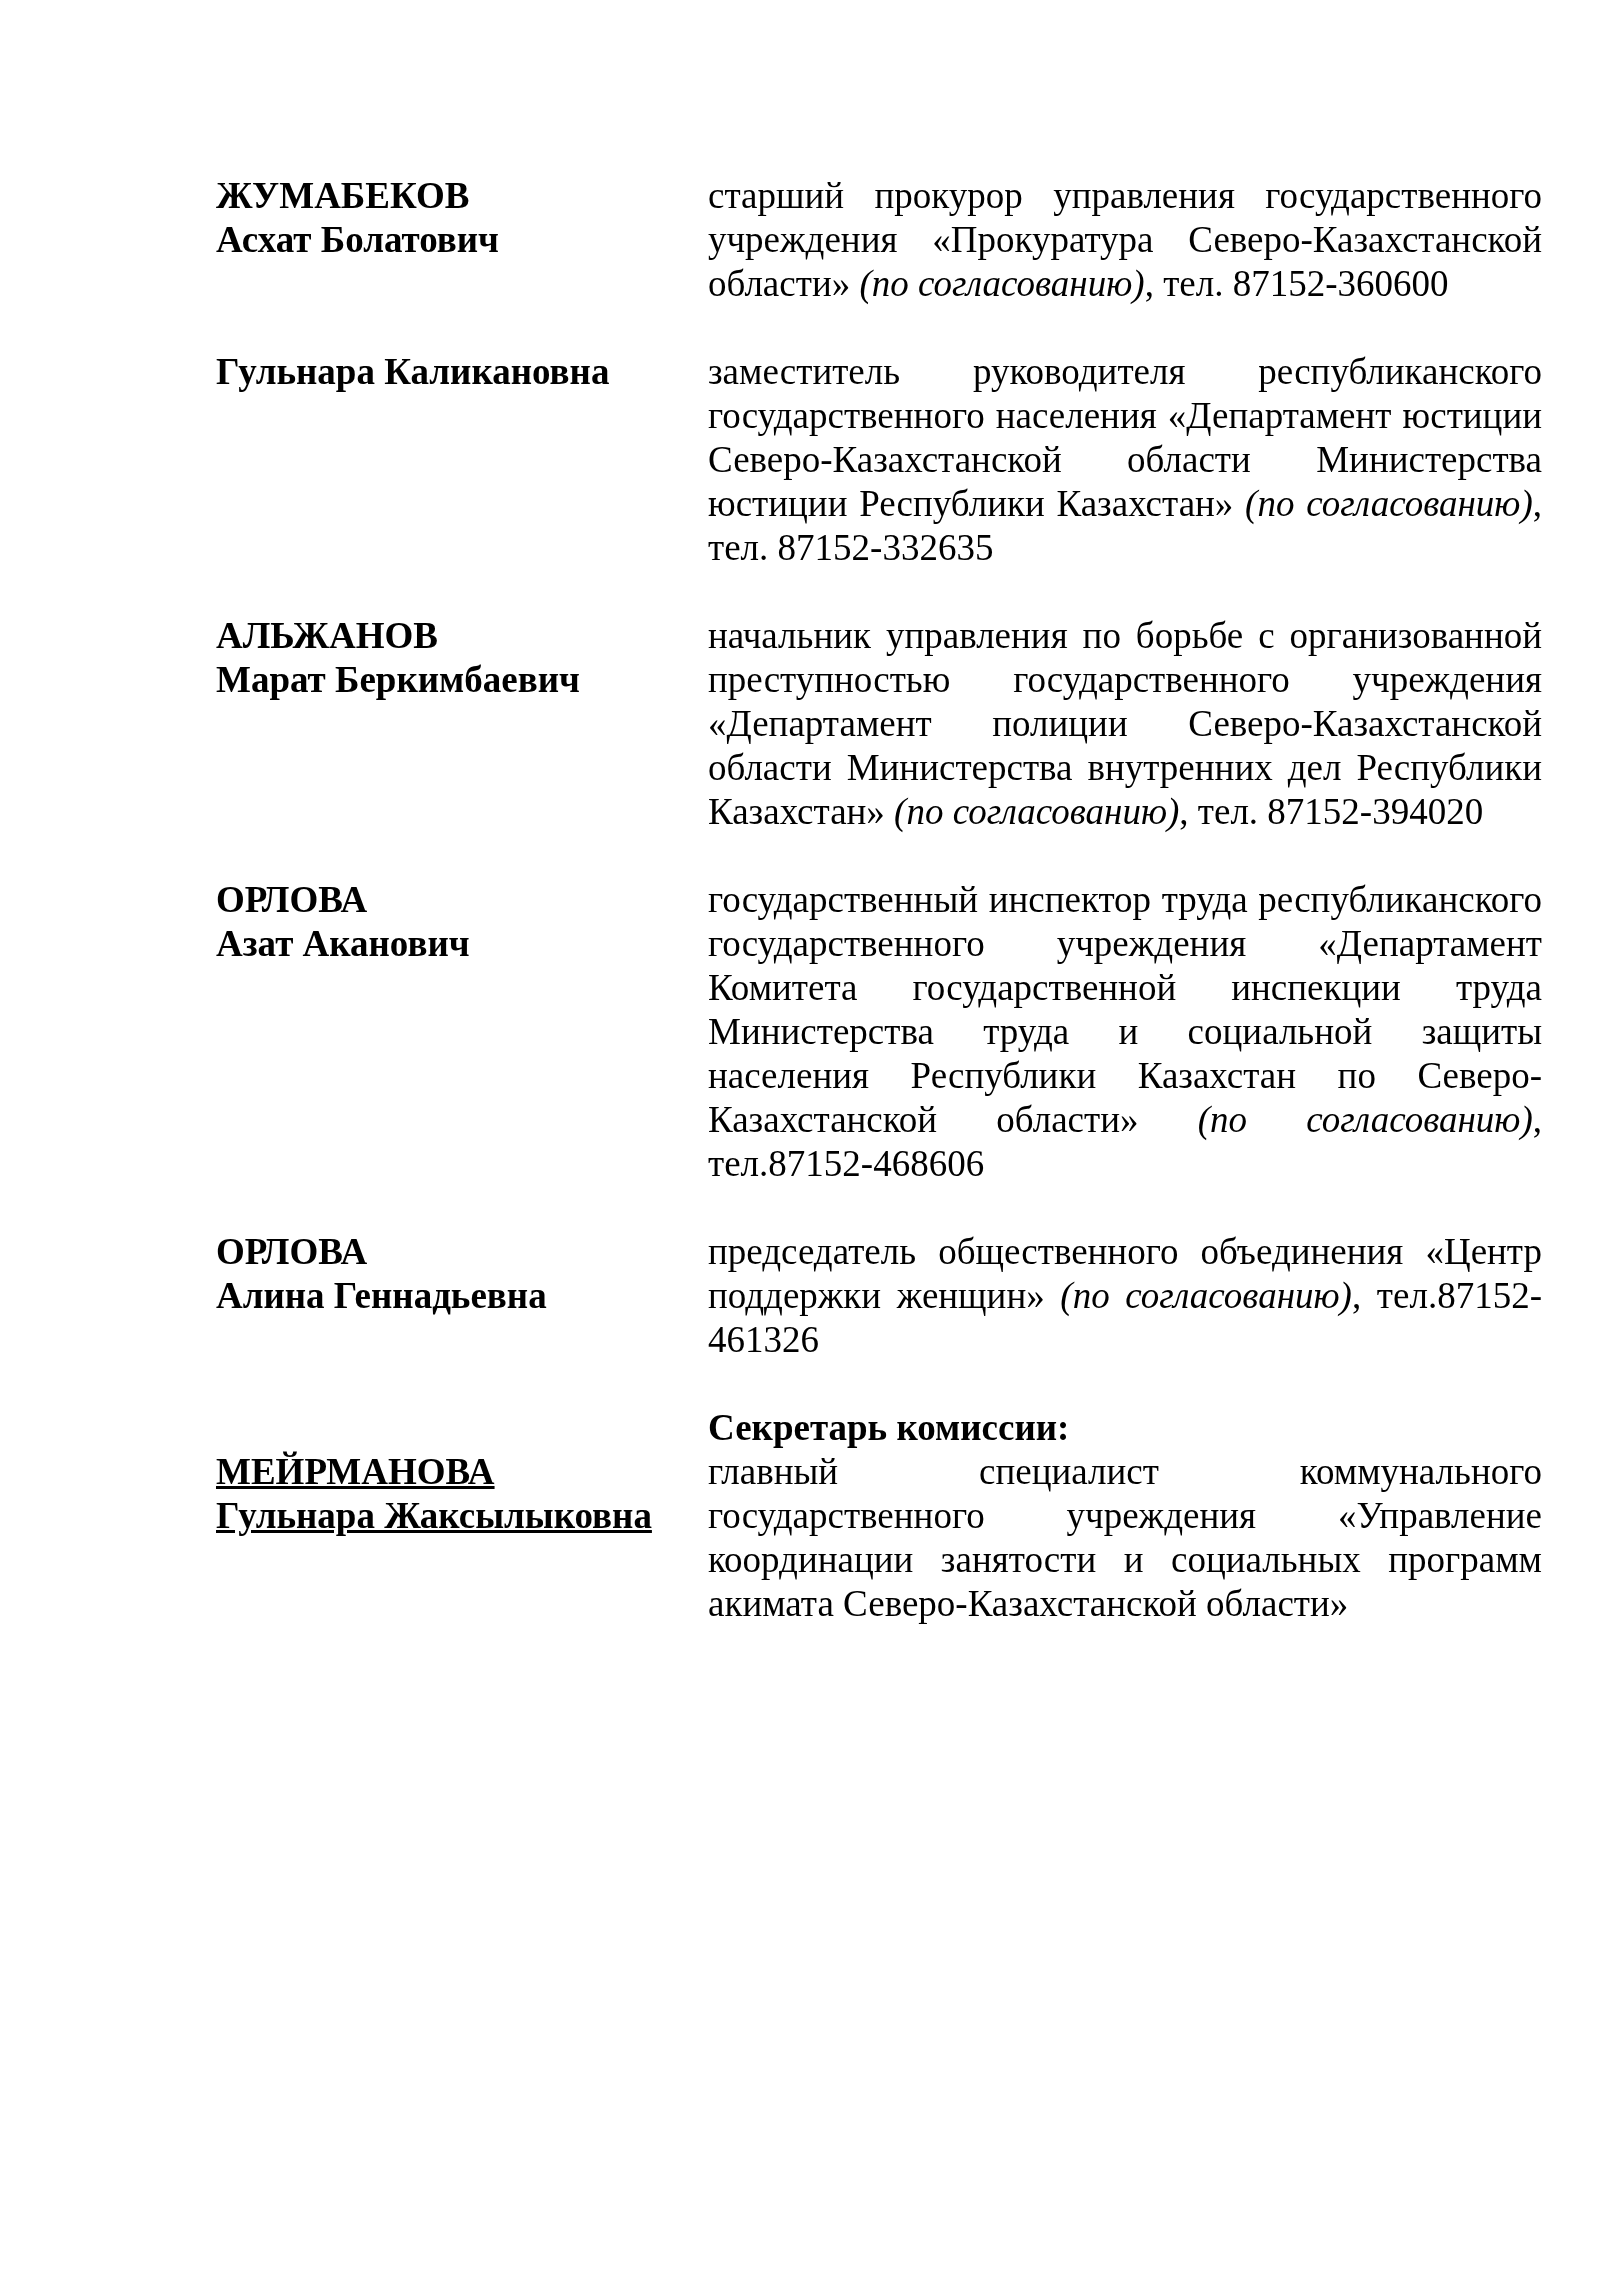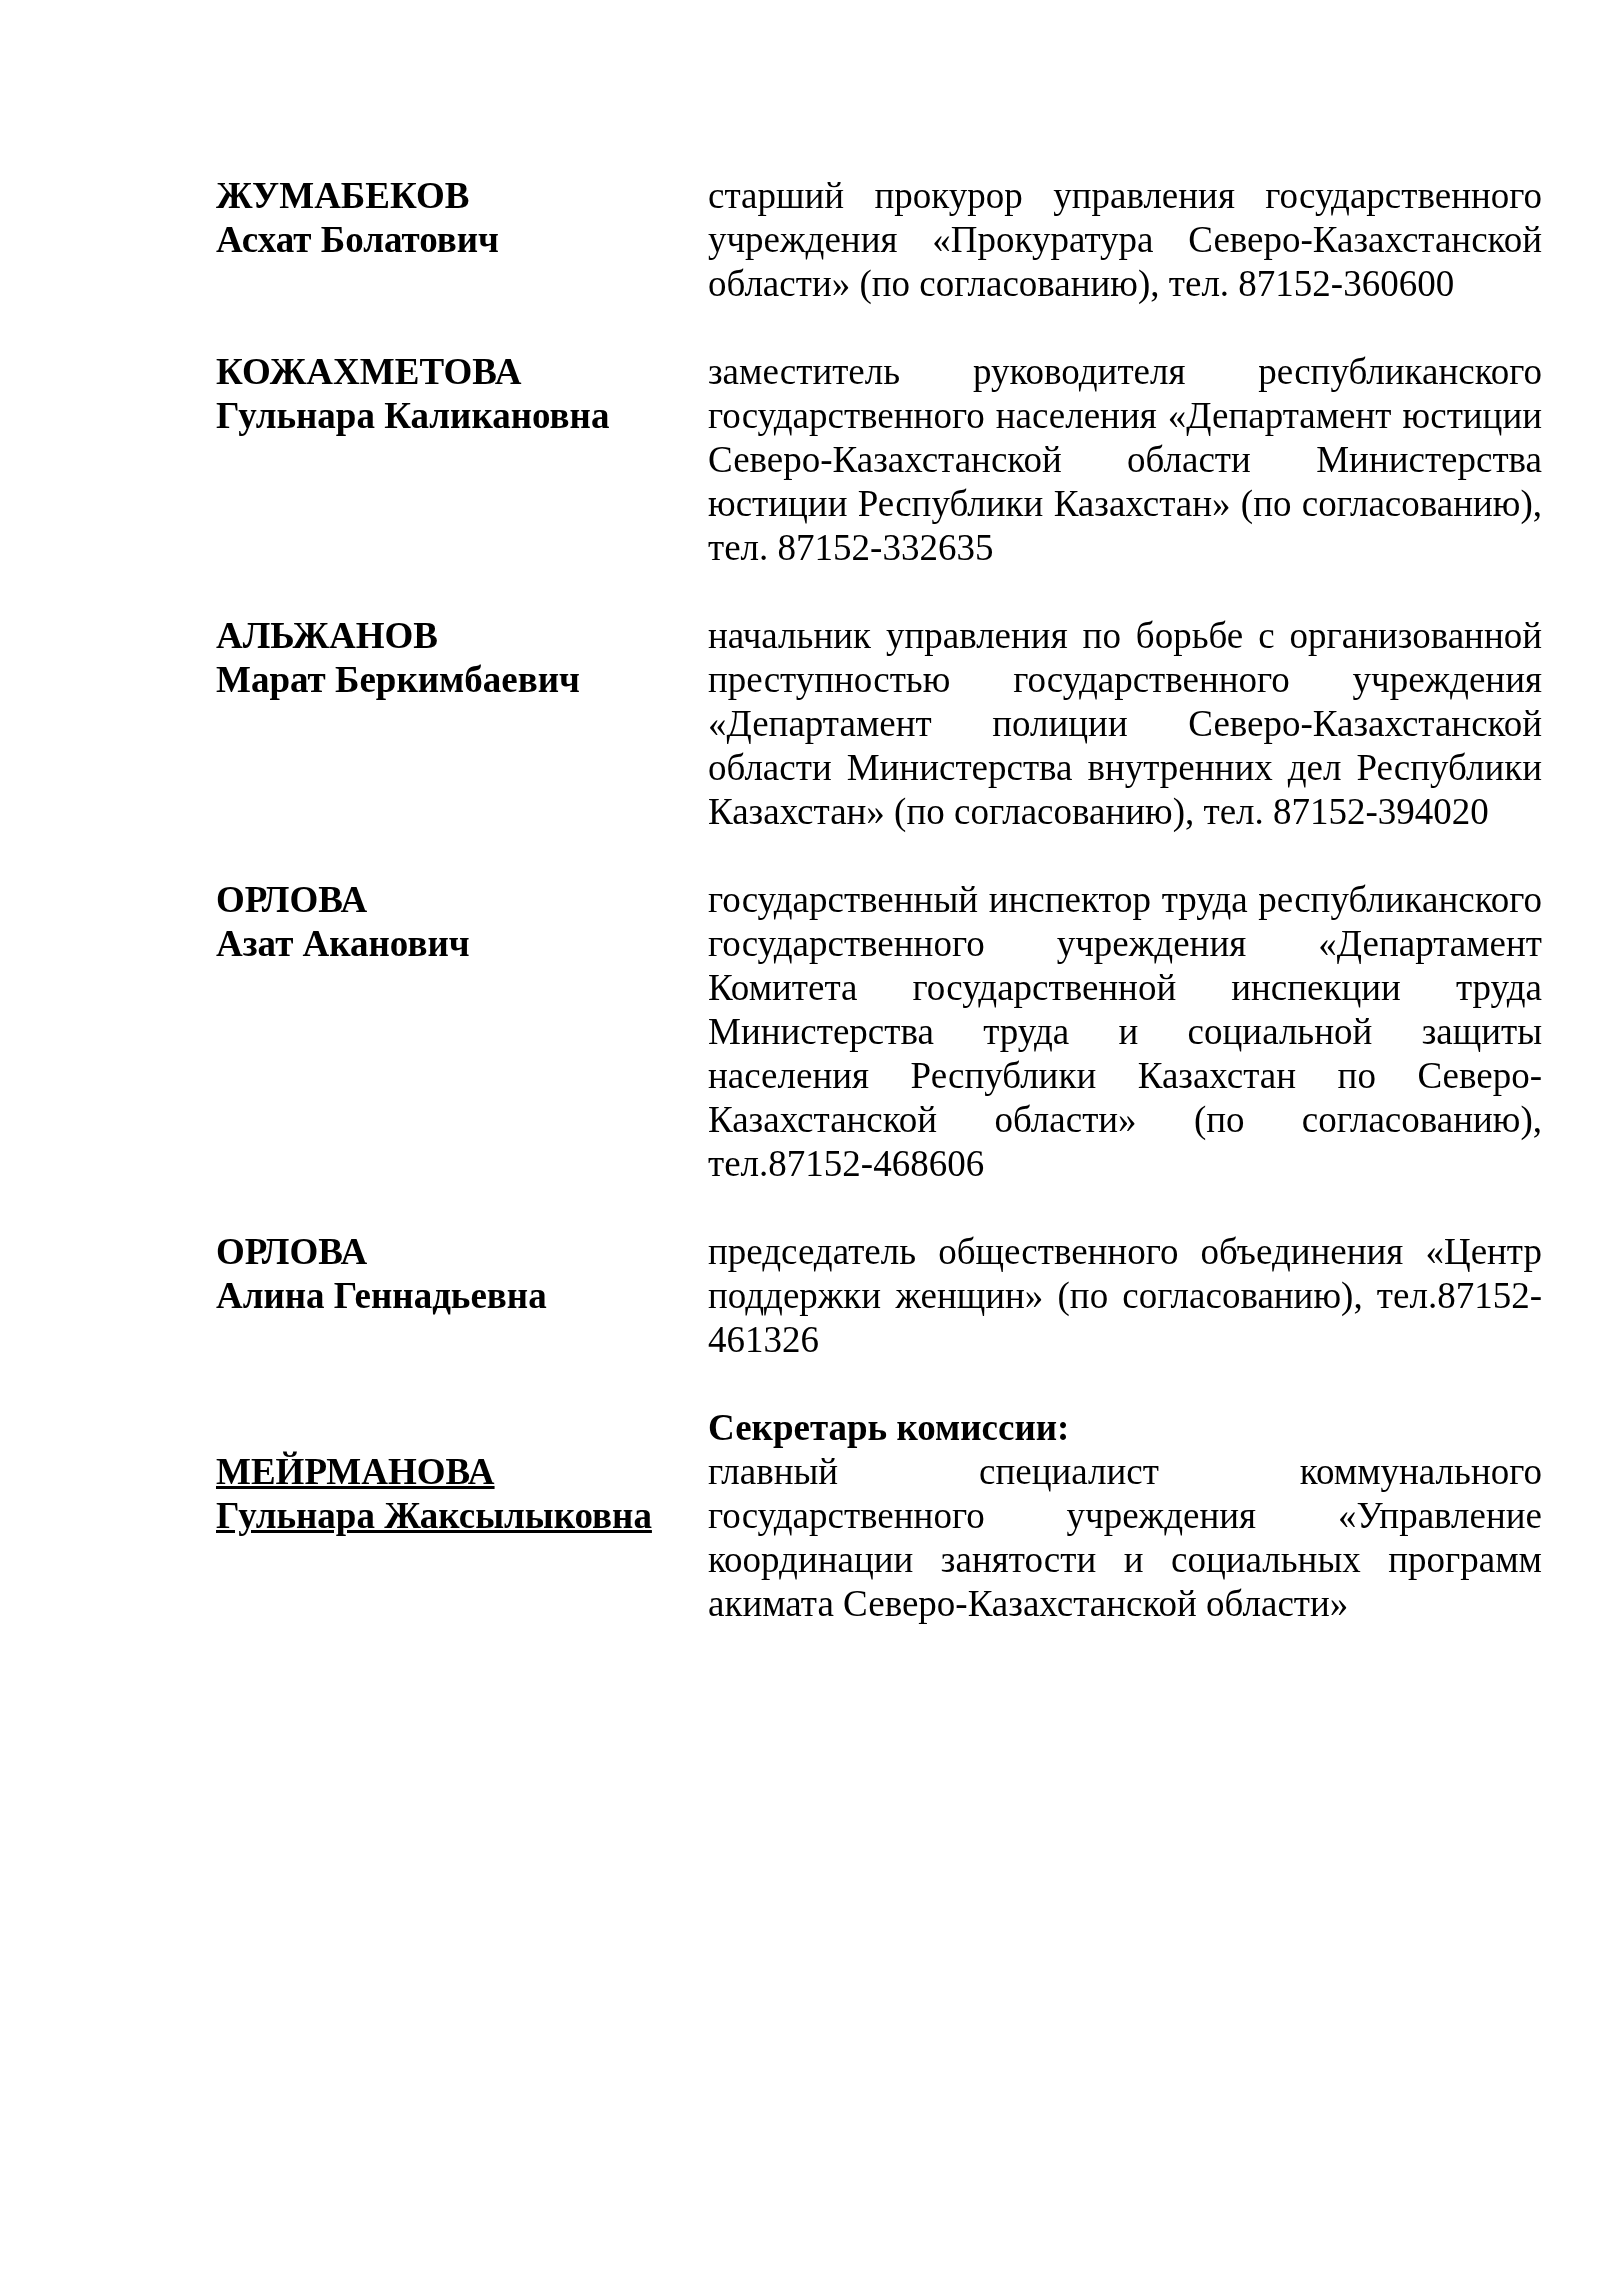--- a/index.html
+++ b/index.html
@@ -42,38 +42,38 @@
   }
   .name-offset {
     padding-top: 44px;
     text-decoration: underline;
   }
   .secretary-heading {
     font-weight: bold;
     text-align: center;
   }
   .agreement {
+    font-style: italic;
   }
 </style>
 </head>
 <body>
 
 <div class="page">
 
   <div class="entry">
     <div class="name-col">
       <div>ЖУМАБЕКОВ</div>
       <div>Асхат Болатович</div>
     </div>
     <div class="desc-col"><span>старший прокурор управления государственного учреждения «Прокуратура Северо-Казахстанской области» </span><span class="agreement">(по согласованию)</span><span>, тел. 87152-360600</span></div>
   </div>
 
   <div class="entry">
     <div class="name-col">
-      <div>КОЖАХМЕТОВА</div>
       <div>Гульнара Каликановна</div>
     </div>
     <div class="desc-col"><span>заместитель руководителя республиканского государственного населения «Департамент юстиции Северо-Казахстанской области Министерства юстиции Республики Казахстан» </span><span class="agreement">(по согласованию)</span><span>, тел. 87152-332635</span></div>
   </div>
 
   <div class="entry">
     <div class="name-col">
       <div>АЛЬЖАНОВ</div>
       <div>Марат Беркимбаевич</div>
     </div>

